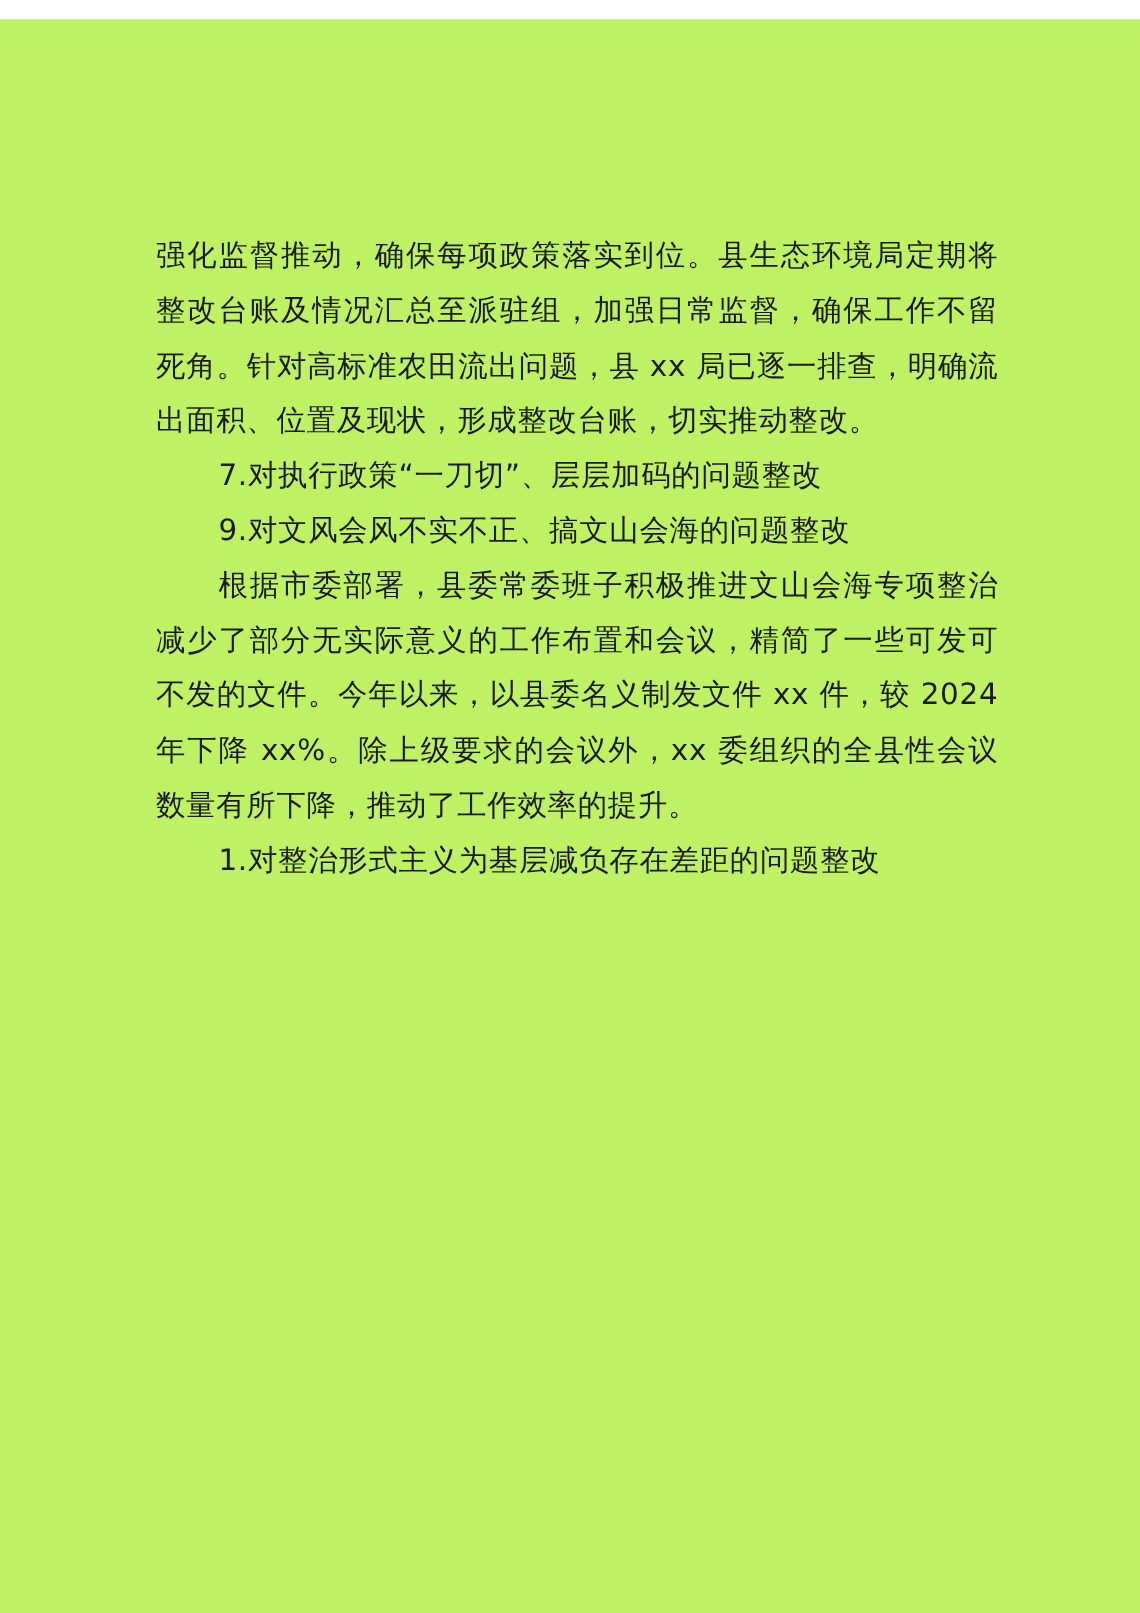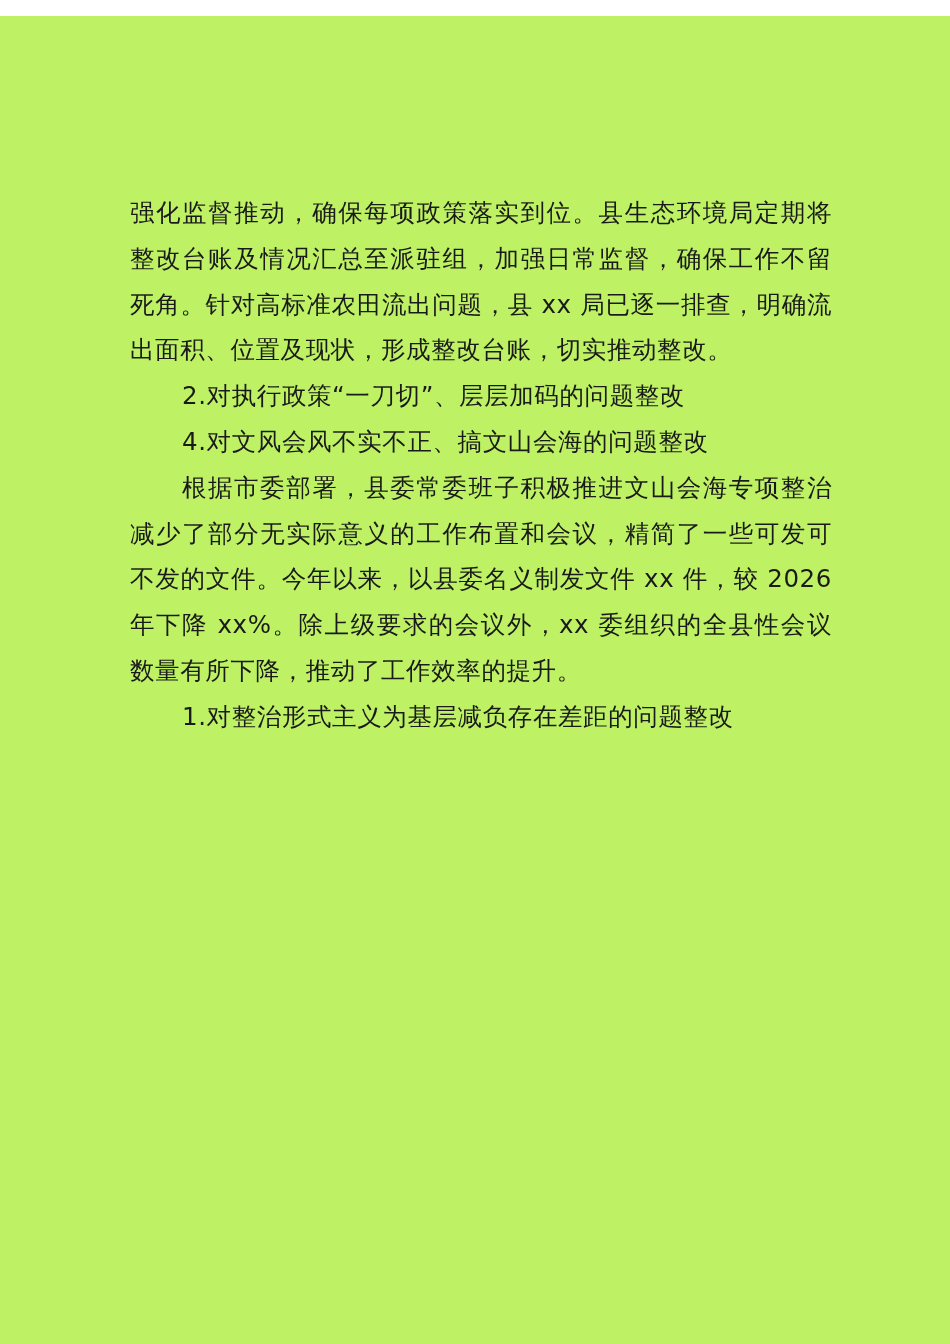--- a/index.html
+++ b/index.html
@@ -48,18 +48,18 @@
       text-indent: 52px;
       white-space: nowrap;
     }
   </style>
 </head>
 <body>
 
 <div class="page">
   <div class="content">
     <p class="para">强化监督推动，确保每项政策落实到位。县生态环境局定期将整改台账及情况汇总至派驻组，加强日常监督，确保工作不留死角。针对高标准农田流出问题，县 xx 局已逐一排查，明确流出面积、位置及现状，形成整改台账，切实推动整改。</p>
-    <p class="heading">2.对执行政策“一刀切”、层层加码的问题整改</p>
-    <p class="heading">4.对文风会风不实不正、搞文山会海的问题整改</p>
-    <p class="para indent">根据市委部署，县委常委班子积极推进文山会海专项整治减少了部分无实际意义的工作布置和会议，精简了一些可发可不发的文件。今年以来，以县委名义制发文件 xx 件，较 2026 年下降 xx%。除上级要求的会议外，xx 委组织的全县性会议数量有所下降，推动了工作效率的提升。</p>
+    <p class="heading">7.对执行政策“一刀切”、层层加码的问题整改</p>
+    <p class="heading">9.对文风会风不实不正、搞文山会海的问题整改</p>
+    <p class="para indent">根据市委部署，县委常委班子积极推进文山会海专项整治减少了部分无实际意义的工作布置和会议，精简了一些可发可不发的文件。今年以来，以县委名义制发文件 xx 件，较 2024 年下降 xx%。除上级要求的会议外，xx 委组织的全县性会议数量有所下降，推动了工作效率的提升。</p>
     <p class="heading">1.对整治形式主义为基层减负存在差距的问题整改</p>
   </div>
 </div>
 
 </body></html>

